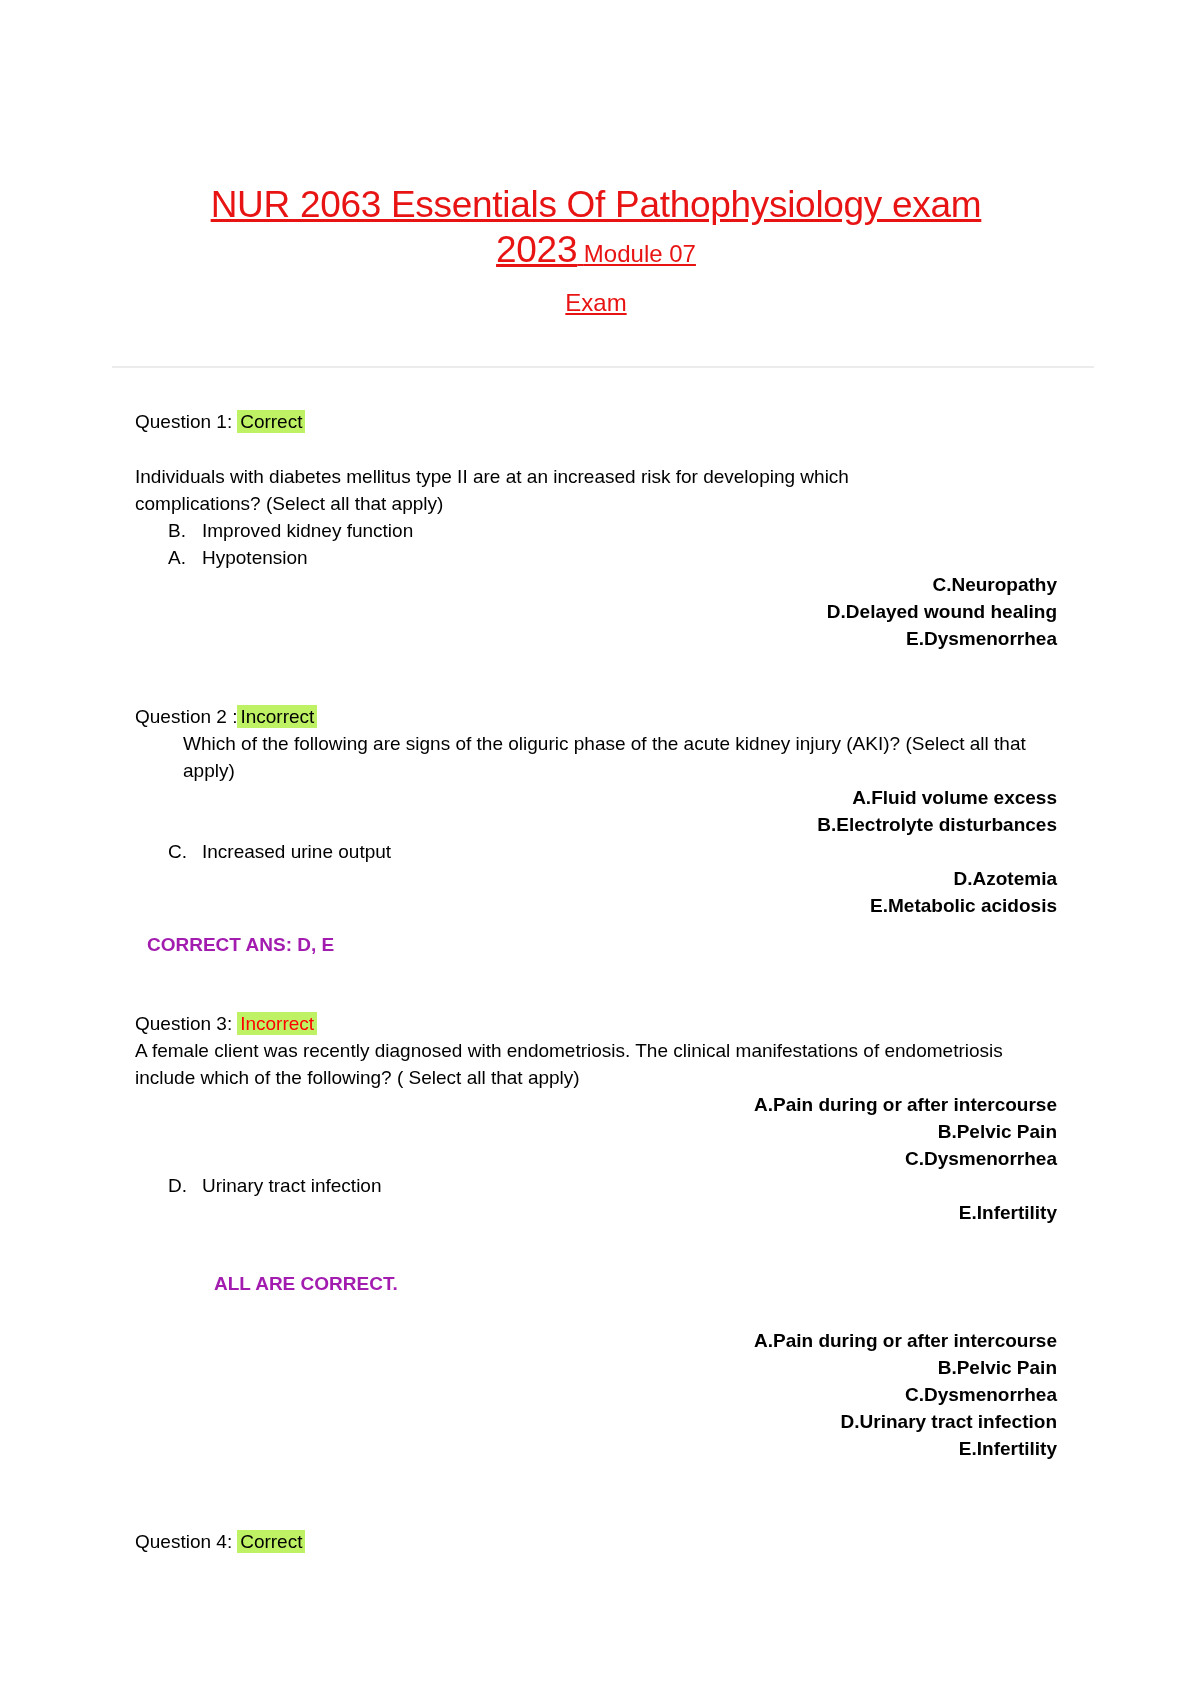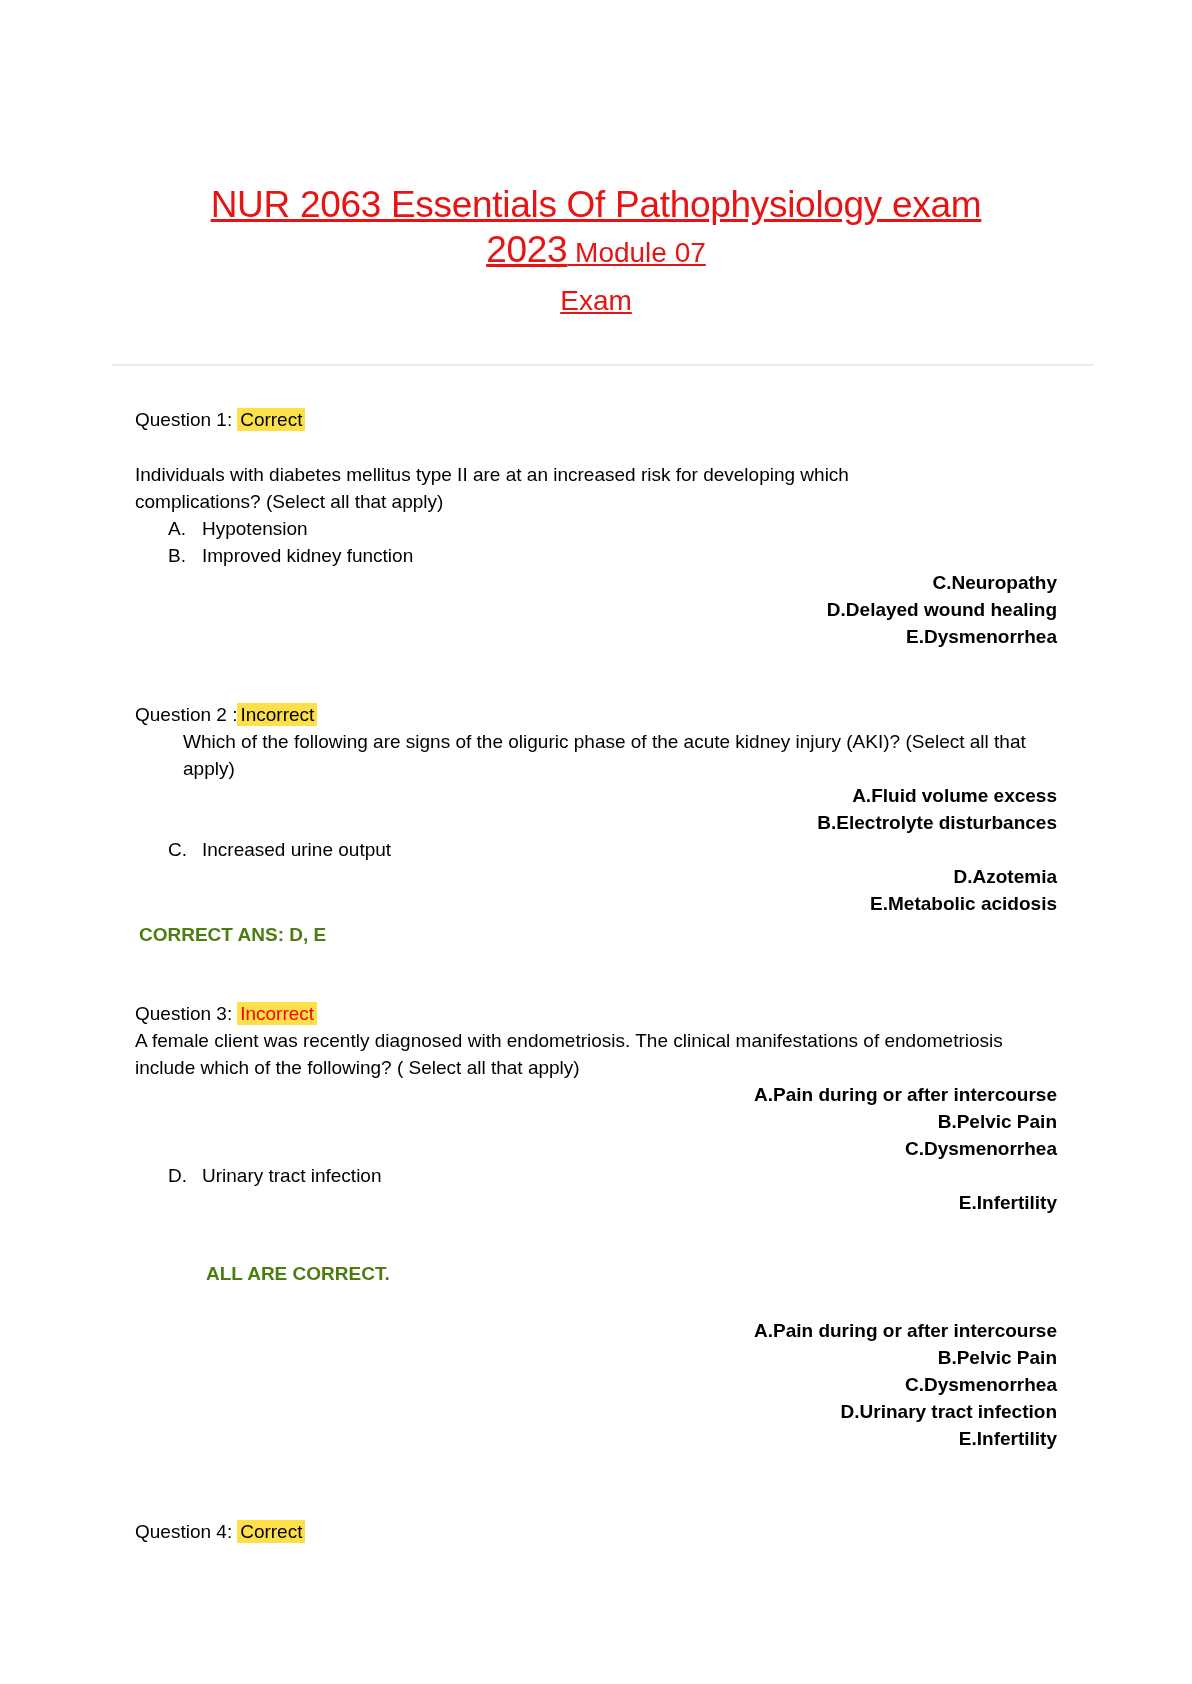--- a/index.html
+++ b/index.html
@@ -17,58 +17,58 @@
 
   
   .doc-title {
     margin: 182px 0 0 0;
     text-align: center;
     color: #e81414;
     font-weight: 400;
   }
   .doc-title .t-line { line-height: 45px; }
   .doc-title .t-main { font-size: 37px; text-decoration: underline; letter-spacing: -0.3px; }
-  .doc-title .t-sub  { font-size: 28px; text-decoration: underline; }
+  .doc-title .t-sub  { font-size: 24px; text-decoration: underline; }
 
   .divider {
     height: 2px;
     width: 982px;
     margin: 41px 0 0 -23px;
     background: #ececec;
   }
 
   
   .q-header { margin: 0; }
   .q-header.q1 { margin-top: 40px; }
   .q-header.q2 { margin-top: 51px; }
   .q-header.q3 { margin-top: 52px; }
   .q-header.q4 { margin-top: 66px; }
 
   .result {
-    background: #fde047;
+    background: #bef264;
     padding: 1px 3px;
     margin-left: 5px;
   }
   .result.tight { margin-left: 0; }
   .result.red-result { color: #ff0000; }
 
   .q-body { margin: 0; }
   .q-body.gap { margin-top: 28px; }
   .q1-body { max-width: 808px; }
   .q2-body { max-width: 918px; margin-left: 48px; }
   .q3-body { max-width: 908px; }
 
   .opt { padding-left: 33px; }
   .opt .letter { display: inline-block; width: 34px; }
   .opt.bold { font-weight: bold; text-align: right; }
 
   .answer-note {
-    color: #4d7c0f;
+    color: #a21caf;
     font-weight: bold;
-    margin: 4px;
+    margin: 12px;
   }
   .answer-note.indented {
     padding-left: 67px;
     margin-top: 44px;
   }
   .repeat-list { margin-top: 30px; }
 </style>
 </head>
 <body>
 
@@ -78,22 +78,22 @@
     <div class="t-line"><span class="t-main">NUR 2063 Essentials Of Pathophysiology exam 2023</span><span class="t-sub">&nbsp;</span><span class="t-sub">Module 07</span></div>
     <div class="t-line"><span class="t-sub">Exam</span></div>
   </h1>
 
   <div class="divider"></div>
 
   <div>
     <p class="q-header q1"><span>Question 1:</span><span class="result">Correct</span></p>
     <p class="q-body gap q1-body">Individuals with diabetes mellitus type II are at an increased risk for developing which complications? (Select all that apply)</p>
     <div>
+      <div class="opt"><span class="letter">B.</span><span>Improved kidney function</span></div>
       <div class="opt"><span class="letter">A.</span><span>Hypotension</span></div>
-      <div class="opt"><span class="letter">B.</span><span>Improved kidney function</span></div>
       <div class="opt bold"><span class="letter">C.</span><span>Neuropathy</span></div>
       <div class="opt bold"><span class="letter">D.</span><span>Delayed wound healing</span></div>
       <div class="opt bold"><span class="letter">E.</span><span>Dysmenorrhea</span></div>
     </div>
   </div>
 
   <div>
     <p class="q-header q2"><span>Question 2 :</span><span class="result tight">Incorrect</span></p>
     <p class="q-body q2-body">Which of the following are signs of the oliguric phase of the acute kidney injury (AKI)? (Select all that apply)</p>
     <div>

